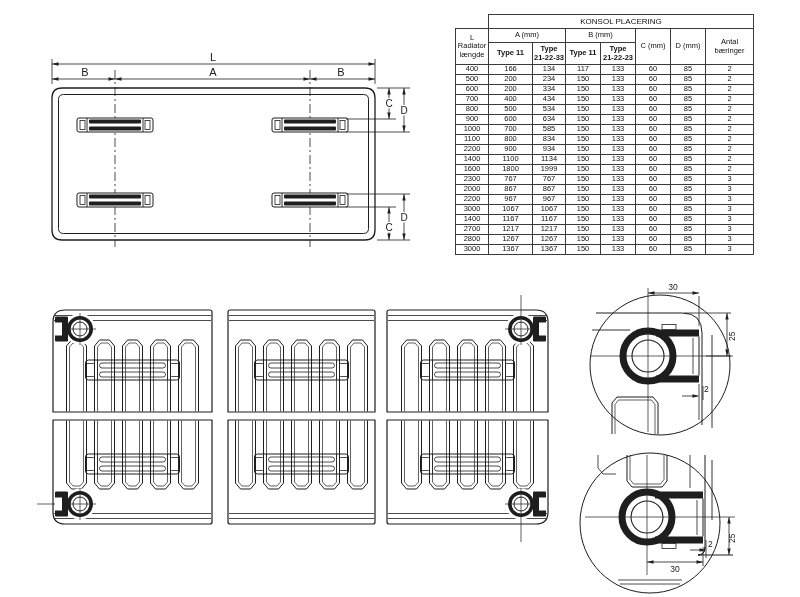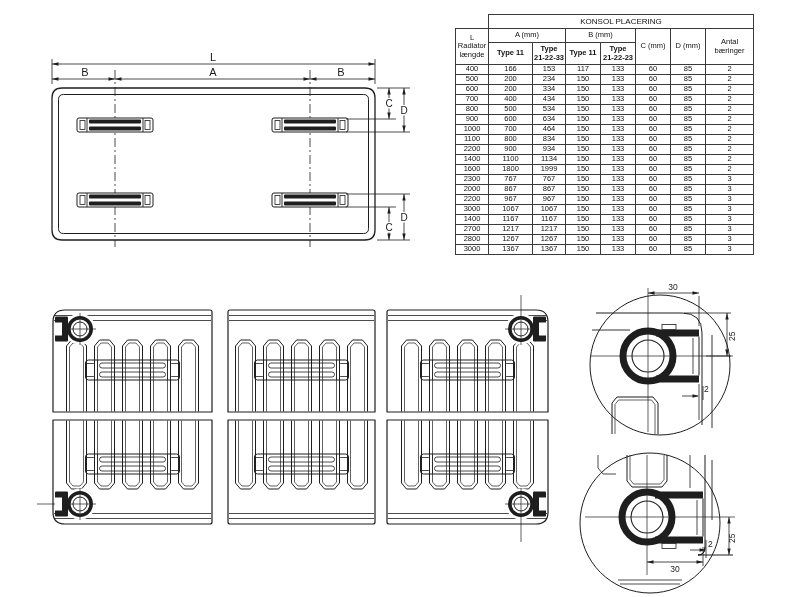--- a/index.html
+++ b/index.html
@@ -362,21 +362,21 @@
 21-22-33</td>
           <td>Type 11</td>
           <td class="pre">Type
 21-22-23</td>
         </tr>
       </thead>
       <tbody id="table-body" class="databody">
           <tr>
             <td>400</td>
             <td>166</td>
-            <td>153</td>
+            <td>134</td>
             <td>117</td>
             <td>133</td>
             <td>60</td>
             <td>85</td>
             <td>2</td>
           </tr>
           <tr>
             <td>500</td>
             <td>200</td>
             <td>234</td>
@@ -422,21 +422,21 @@
             <td>634</td>
             <td>150</td>
             <td>133</td>
             <td>60</td>
             <td>85</td>
             <td>2</td>
           </tr>
           <tr>
             <td>1000</td>
             <td>700</td>
-            <td>464</td>
+            <td>585</td>
             <td>150</td>
             <td>133</td>
             <td>60</td>
             <td>85</td>
             <td>2</td>
           </tr>
           <tr>
             <td>1100</td>
             <td>800</td>
             <td>834</td>

